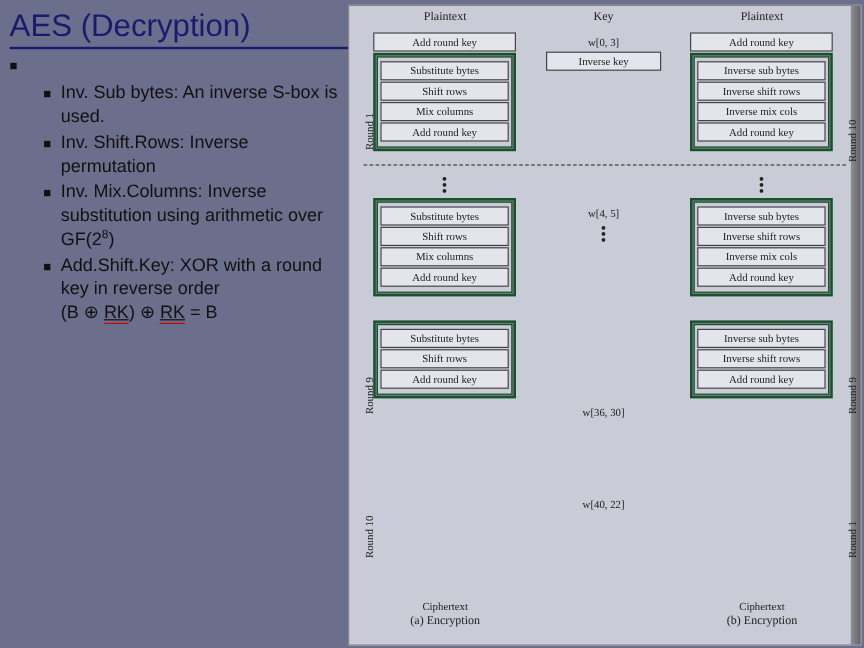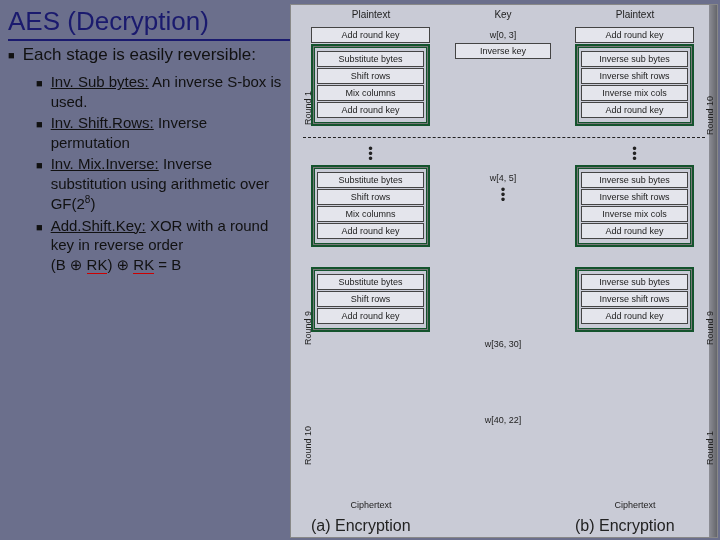--- a/index.html
+++ b/index.html
@@ -1,67 +1,66 @@
 <!DOCTYPE html>
 <html><head>
 <meta charset="utf-8">
 <style>
   body{margin:0;padding:0;width:720px;height:540px;background:#6b6f8c;font-family:Arial,sans-serif;overflow:hidden;position:relative}
   .title{font-size:26px;color:#1a1a6e;padding:6px 8px 2px;font-weight:normal}
   .rule{border-top:2px solid #1a1a6e;margin:0 8px}
   .content{position:absolute;left:8px;top:44px;width:280px;color:#111;font-size:17px;line-height:1.3}
   .b1{display:flex;gap:8px;margin-bottom:6px}
   .sq{font-size:11px;margin-top:4px}
-  .ul{text-decoration:underline}
-  .sub{border-bottom:1px solid #c00}
+  .ul{}
+  .sub{text-decoration:underline;border-bottom:1px solid #c00}
   .list2{margin-left:28px;font-size:15px;margin-top:4px}
   .li2{display:flex;gap:8px;margin-bottom:2px}
   .li2 .txt{flex:1}
   sup{font-size:10px}
   
-  .diagram{position:absolute;left:290px;top:4px;width:426px;height:532px;background:#c9cbd6;border:1px solid #888;font-family:Liberation Sans, sans-serif;font-size:9px;color:#222}
+  .diagram{position:absolute;left:290px;top:4px;width:426px;height:532px;background:#c9cbd6;border:1px solid #888;font-family:Liberation Serif, serif;font-size:9px;color:#222}
   .hdr{position:absolute;top:4px;text-align:center;font-size:10px}
   .col{position:absolute;width:119px}
   .col.enc{left:20px}
   .col.keys{left:164px;width:96px;text-align:center}
   .col.dec{left:284px}
   .box{background:#e4e5ec;border:1px solid #444;text-align:center;padding:2px 0;margin-bottom:1px;font-size:9px;position:relative}
   .rbox{border:4px solid #14532d;padding:3px 2px;margin-bottom:20px;position:relative}
   .rbox::before{content:"";position:absolute;left:-2px;top:-2px;right:-2px;bottom:-2px;border:1px solid #777;pointer-events:none}
   .kw{font-size:9px;margin:3px 0}
   .vdots{text-align:center;font-size:13px;letter-spacing:0;line-height:5px;margin:4px 0}
   .rlabel{position:absolute;font-size:9px;transform:rotate(-90deg);transform-origin:left top;white-space:nowrap}
   .rlabelR{position:absolute;font-size:9px;transform:rotate(-90deg);transform-origin:left top;white-space:nowrap}
-  .cap{position:absolute;bottom:2px;font-size:16px;text-align:left;width:120px}
+  .cap{position:absolute;bottom:14px;font-size:10px;text-align:center;width:120px}
   .dash{position:absolute;left:12px;right:12px;border-top:1px dashed #222}
   .shade{position:absolute;right:0;top:0;width:8px;height:532px;background:linear-gradient(90deg,rgba(0,0,0,0.3),rgba(0,0,0,0.5))}
 </style>
 </head>
 <body>
 
 <div class="title">AES (Decryption)</div>
 <div class="rule"></div>
 
 <div class="content">
   <div class="b1">
     <span class="sq">■</span>
-    <span>Each stage is easily reversible:</span>
   </div>
   <div class="list2">
     <div class="li2">
       <span class="sq">■</span>
       <span class="txt"><span class="ul">Inv. Sub bytes:</span><span> An inverse S-box is used.</span></span>
     </div>
     <div class="li2">
       <span class="sq">■</span>
       <span class="txt"><span class="ul">Inv. Shift.Rows:</span><span> Inverse permutation</span></span>
     </div>
     <div class="li2">
       <span class="sq">■</span>
-      <span class="txt"><span class="ul">Inv. Mix.Inverse:</span><span> Inverse substitution using arithmetic over GF(2</span><sup>8</sup><span>)</span></span>
+      <span class="txt"><span class="ul">Inv. Mix.Columns:</span><span> Inverse substitution using arithmetic over GF(2</span><sup>8</sup><span>)</span></span>
     </div>
     <div class="li2">
       <span class="sq">■</span>
       <span class="txt"><span class="ul">Add.Shift.Key:</span><span> XOR with a round key in reverse order</span><br>
         <span>(B ⊕ </span><span class="sub">RK</span><span>) ⊕ </span><span class="sub">RK</span><span> = B</span>
       </span>
     </div>
   </div>
 </div>
 

